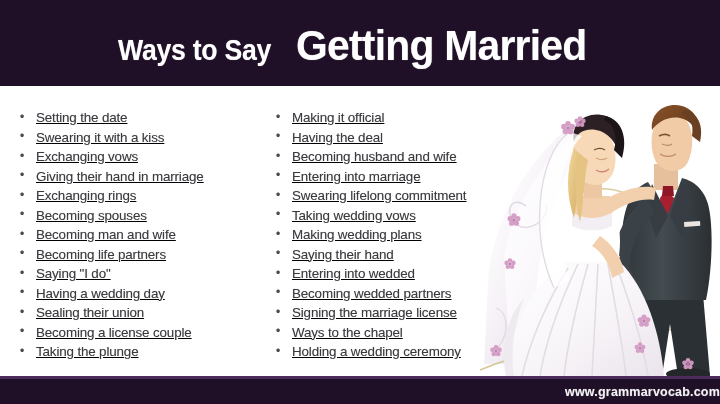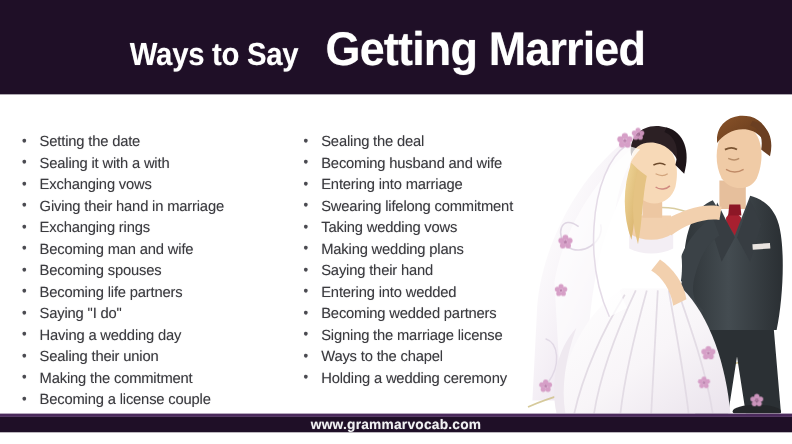--- a/index.html
+++ b/index.html
@@ -76,24 +76,25 @@
     position: absolute;
     right: 0; top: 0;
     width: 250px;
     height: 290px;
     pointer-events: none;
   }
 
   
   .columns {
     position: absolute;
-    left: 0; top: 16px;
+    left: 0; top: 5px;
     width: 720px;
     height: 290px;
     display: flex;
+    text-decoration: underline;
   }
   .col {
     position: relative;
   }
   .col-left { margin-left: 18px; width: 248px; }
   .col-right { margin-left: 8px; width: 270px; }
 
   ul.terms {
     list-style: none;
     margin: 0;
@@ -125,25 +126,25 @@
     position: absolute;
     left: 0; top: 376px;
     width: 720px;
     height: 3px;
     background: #4b2a5c;
   }
   .footer {
     position: absolute;
     left: 0; top: 379px;
     width: 720px;
-    height: 14px;
+    height: 25px;
     background: #1f0f27;
     display: flex;
     align-items: center;
-    justify-content: center;
+    justify-content: flex-end;
   }
   .footer-url {
     font-family: "Liberation Sans", sans-serif;
     font-weight: bold;
     font-size: 12.5px;
     color: #f2f2f4;
     letter-spacing: 0.2px;
     text-shadow: 0 0 1px rgba(255,255,255,0.4);
   }
 </style>
@@ -335,40 +336,40 @@
               <circle cx="0" cy="0" r="1.9" fill="#b87aa8"></circle>
           </g>
         </g>
       </svg>
     </div>
 
     <div class="columns">
       <div class="col col-left">
         <ul class="terms">
           <li>Setting the date</li>
-          <li>Sealing it with a with</li>
+          <li>Swearing it with a kiss</li>
           <li>Exchanging vows</li>
           <li>Giving their hand in marriage</li>
           <li>Exchanging rings</li>
+          <li>Becoming spouses</li>
           <li>Becoming man and wife</li>
-          <li>Becoming spouses</li>
           <li>Becoming life partners</li>
           <li>Saying "I do"</li>
           <li>Having a wedding day</li>
           <li>Sealing their union</li>
-          <li>Making the commitment</li>
           <li>Becoming a license couple</li>
           <li>Taking the plunge</li>
 
         </ul>
       </div>
 
       <div class="col col-right">
         <ul class="terms">
-          <li>Sealing the deal</li>
+          <li>Making it official</li>
+          <li>Having the deal</li>
           <li>Becoming husband and wife</li>
           <li>Entering into marriage</li>
           <li>Swearing lifelong commitment</li>
           <li>Taking wedding vows</li>
           <li>Making wedding plans</li>
           <li>Saying their hand</li>
           <li>Entering into wedded</li>
           <li>Becoming wedded partners</li>
           <li>Signing the marriage license</li>
           <li>Ways to the chapel</li>

